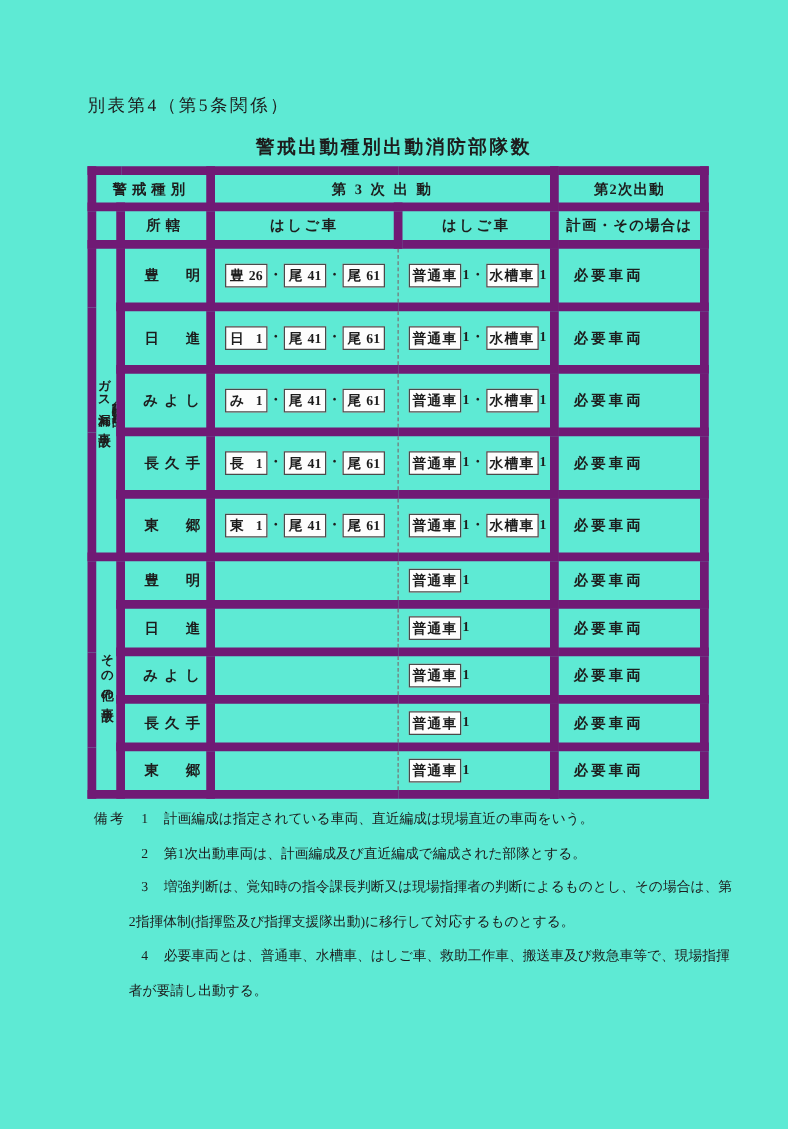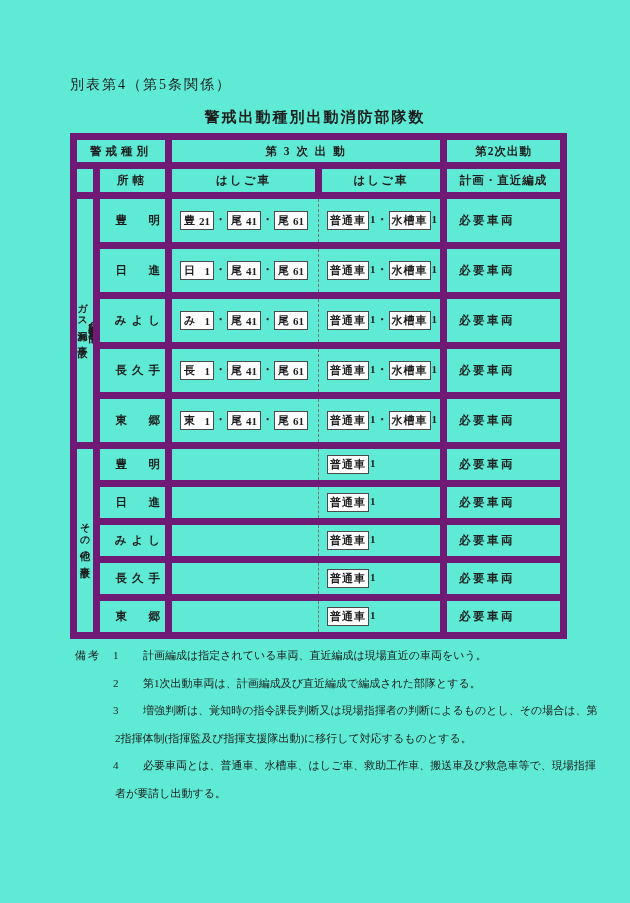--- a/index.html
+++ b/index.html
@@ -56,21 +56,21 @@
   .plan-box{ width:34px; justify-content:space-between; }
   .near-box{ letter-spacing:1px; padding:1px 2px; }
   .near-count{ font-size:11px; margin-left:1px; }
   .sep{ font-size:11px; margin:0 1px; }
   
   .notes{ position:absolute; left:75px; top:642px; width:540px; font-size:11px; }
   .notes-label{ position:absolute; left:0; top:0; letter-spacing:2px; line-height:27.5px; font-weight:400; }
   .notes-list{ margin-left:28px; }
   .note{ position:relative; }
   .note-num{ position:absolute; left:10px; top:0; line-height:27.5px; }
-  .note-text{ text-indent:28px; width:487px; line-height:27.5px;margin-left:12px; }
+  .note-text{ text-indent:28px; width:487px; line-height:27.5px; }
 </style>
 </head>
 <body>
 
 <div class="page">
 
   <div class="doc-label">別表第4（第5条関係）</div>
 
   <div class="table-title">警戒出動種別出動消防部隊数</div>
 
@@ -86,30 +86,30 @@
       <tr class="hrow1">
         <th colspan="2" class="h-keikai">警戒種別</th>
         <th colspan="2" class="h-dai1">第 3 次 出 動</th>
         <th class="h-dai2">第2次出動</th>
       </tr>
       <tr class="hrow2">
         <th class="h-empty"></th>
         <th class="h-shokatsu">所轄</th>
         <th class="h-plan">はしご車</th>
         <th class="h-near">はしご車</th>
-        <th class="h-second">計画・直近編成</th>
+        <th class="h-second">計画・その場合は</th>
       </tr>
     </thead>
     <tbody>
         <tr class="row-tall">
           <td class="category-cell" rowspan="5"><div class="cat-wrap"><span class="cat-line">危険物漏洩事故</span><span class="cat-line">ガス漏れ事故</span></div></td>
           <td class="shokatsu-cell">豊　明</td>
           <td class="plan-cell"><span class="vbox plan-box">
               <span class="vbox-name">豊</span>
-              <span class="vbox-num">21</span>
+              <span class="vbox-num">26</span>
             </span><span class="sep">・</span><span class="vbox plan-box">
               <span class="vbox-name">尾</span>
               <span class="vbox-num">41</span>
             </span><span class="sep">・</span><span class="vbox plan-box">
               <span class="vbox-name">尾</span>
               <span class="vbox-num">61</span>
             </span></td>
           <td class="near-cell"><span class="vbox near-box">普通車</span><span class="near-count">1</span><span class="sep">・</span><span class="vbox near-box">水槽車</span><span class="near-count">1</span></td>
           <td class="second-cell">必要車両</td>
         </tr>

